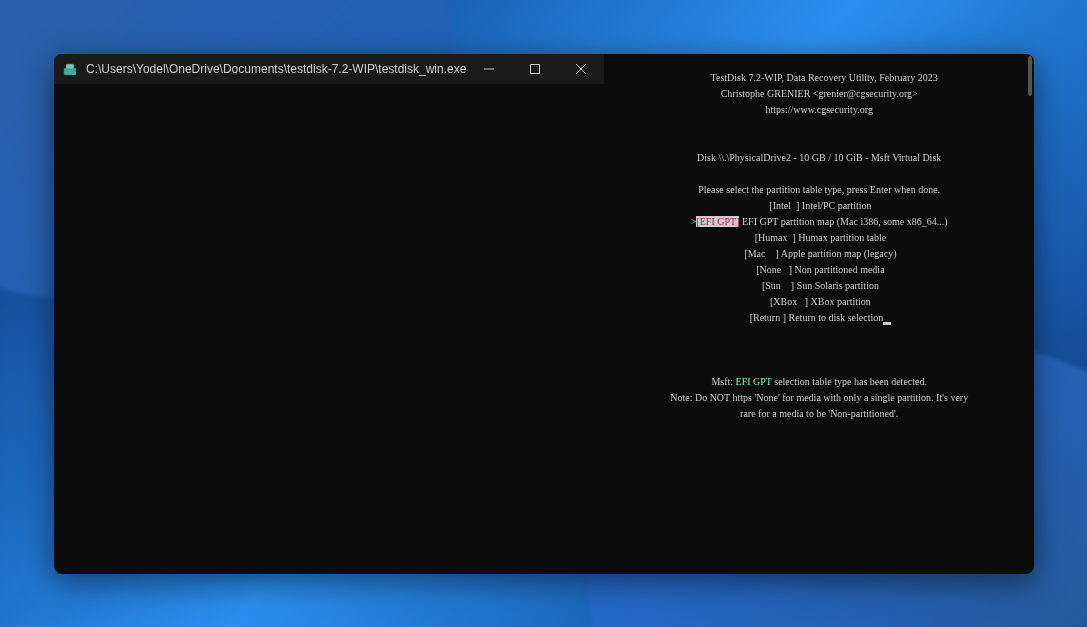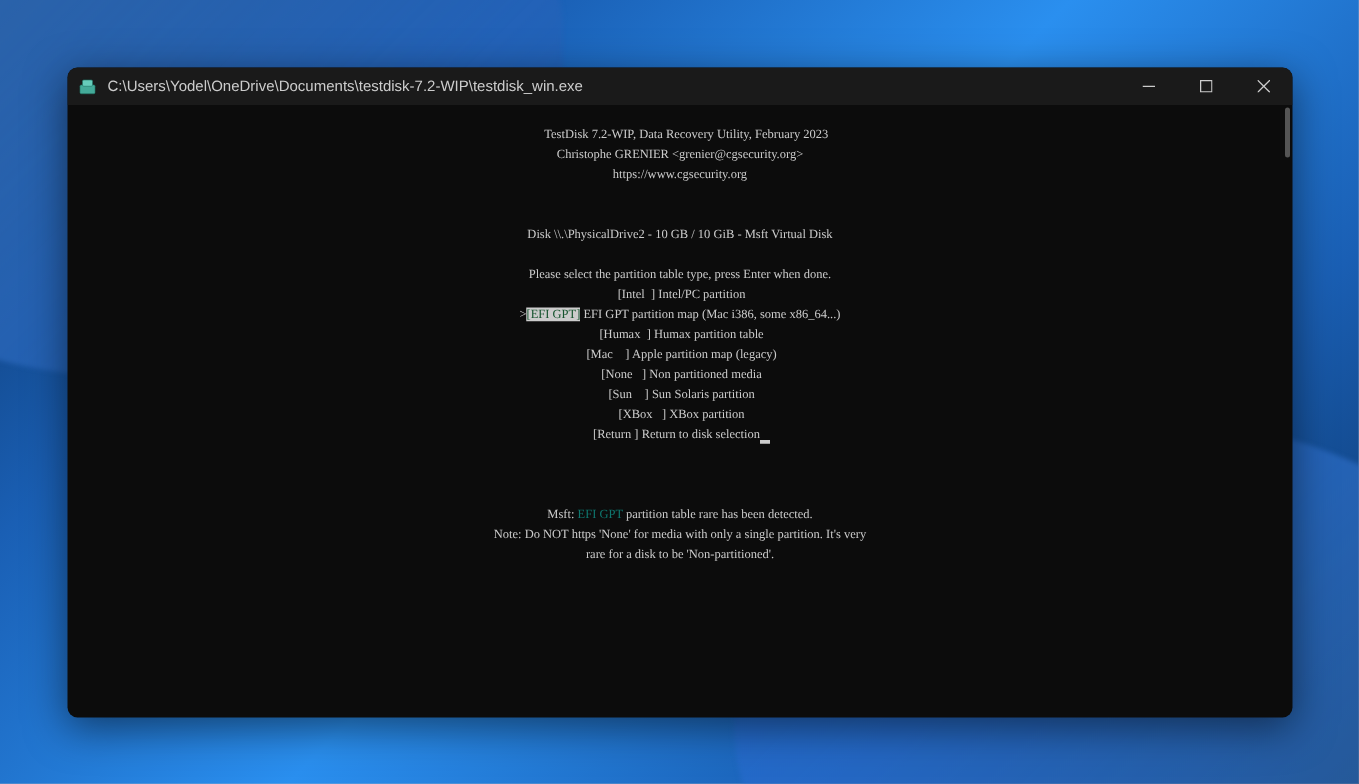--- a/index.html
+++ b/index.html
@@ -49,21 +49,21 @@
       position: absolute;
       top: 54px;
       left: 54px;
       width: 980px;
       height: 520px;
       background: #0c0c0c;
       border-radius: 8px;
       box-shadow: 0 8px 32px rgba(0,0,0,0.5);
       overflow: hidden;
       display: flex;
-      flex-direction: column;
+      flex-direction: row;
     }
     .titlebar {
       height: 30px;
       background: #1a1a1a;
       display: flex;
       align-items: center;
       padding-left: 8px;
       color: #cccccc;
       font-size: 12px;
       flex-shrink: 0;
@@ -111,24 +111,24 @@
       width: 4px;
       height: 40px;
       background: #555;
       border-radius: 2px;
     }
     .menu-line {
       display: block;
     }
     .selected-option {
       background: #cccccc;
-      color: #14532d;
+      color: #be185d;
     }
     .hint-highlight {
-      color: #0f766e;
+      color: #86efac;
     }
     .cursor {
       background: #cccccc;
       display: inline-block;
       width: 8px;
       height: 3px;
       vertical-align: bottom;
       margin-bottom: 1px;
     }
   </style>
@@ -172,17 +172,17 @@
 <span>Christophe GRENIER &lt;grenier@cgsecurity.org&gt;</span>
 <span>https://www.cgsecurity.org</span>
 
 
 <span>Disk \\.\PhysicalDrive2 - 10 GB / 10 GiB - Msft Virtual Disk</span>
 
 <span>Please select the partition table type, press Enter when done.</span>
 <span class="menu-line"><span> [Intel  ] </span><span>Intel/PC partition</span></span><span class="menu-line"><span>&gt;</span><span class="selected-option">[EFI GPT]</span><span> EFI GPT partition map (Mac i386, some x86_64...)</span></span><span class="menu-line"><span> [Humax  ] </span><span>Humax partition table</span></span><span class="menu-line"><span> [Mac    ] </span><span>Apple partition map (legacy)</span></span><span class="menu-line"><span> [None   ] </span><span>Non partitioned media</span></span><span class="menu-line"><span> [Sun    ] </span><span>Sun Solaris partition</span></span><span class="menu-line"><span> [XBox   ] </span><span>XBox partition</span></span><span class="menu-line"><span> [Return ] </span><span>Return to disk selection</span><span class="cursor"></span></span>
 
 
-<span><span>Msft: </span><span class="hint-highlight">EFI GPT</span><span> partition table rare has been detected.</span></span>
+<span><span>Msft: </span><span class="hint-highlight">EFI GPT</span><span> selection table type has been detected.</span></span>
 <span>Note: Do NOT https 'None' for media with only a single partition. It's very</span>
-<span>rare for a disk to be 'Non-partitioned'.</span>
+<span>rare for a media to be 'Non-partitioned'.</span>
 </div>
 </div>
 
 </body></html>

